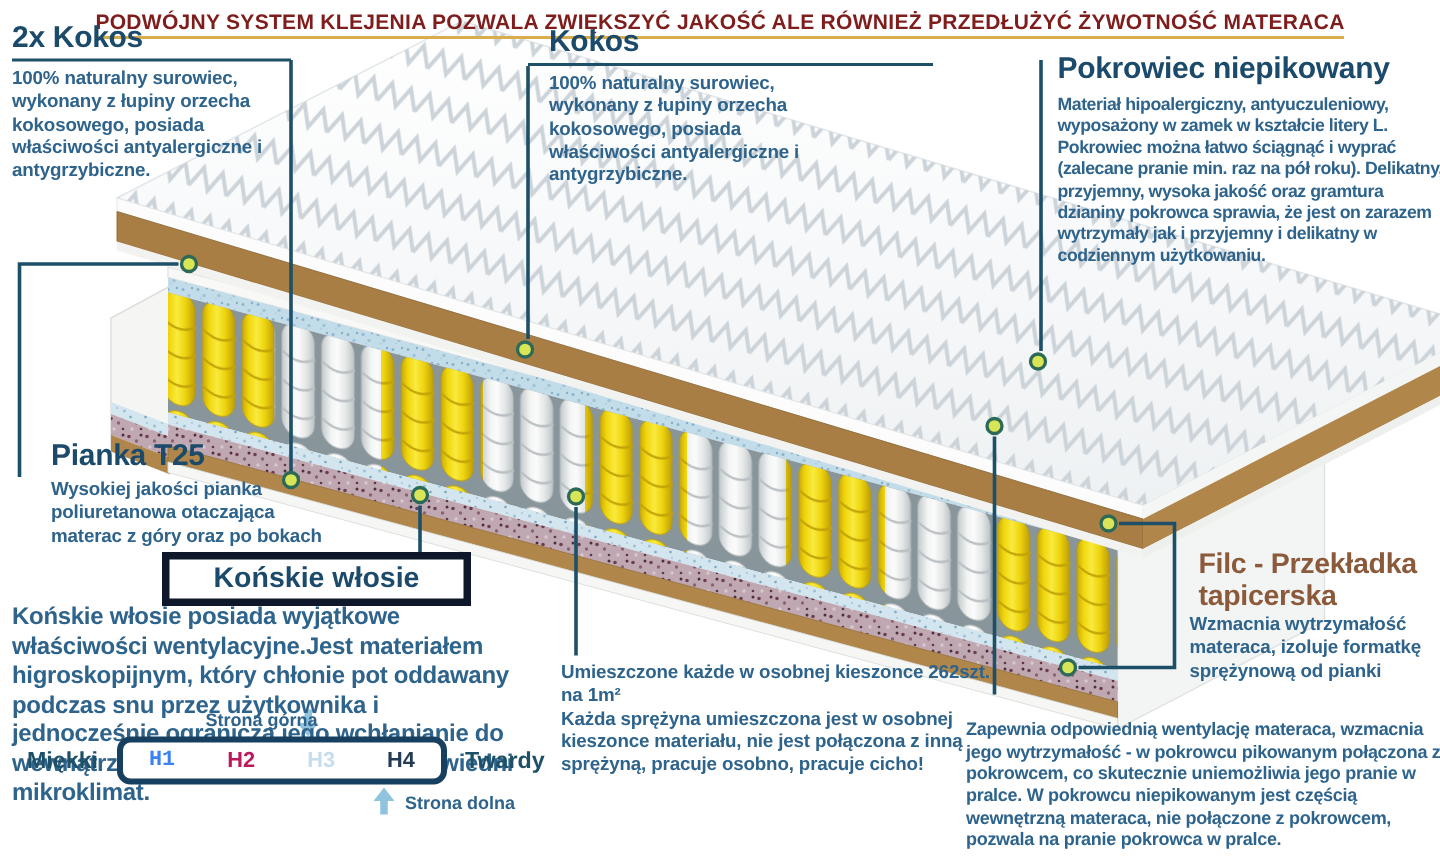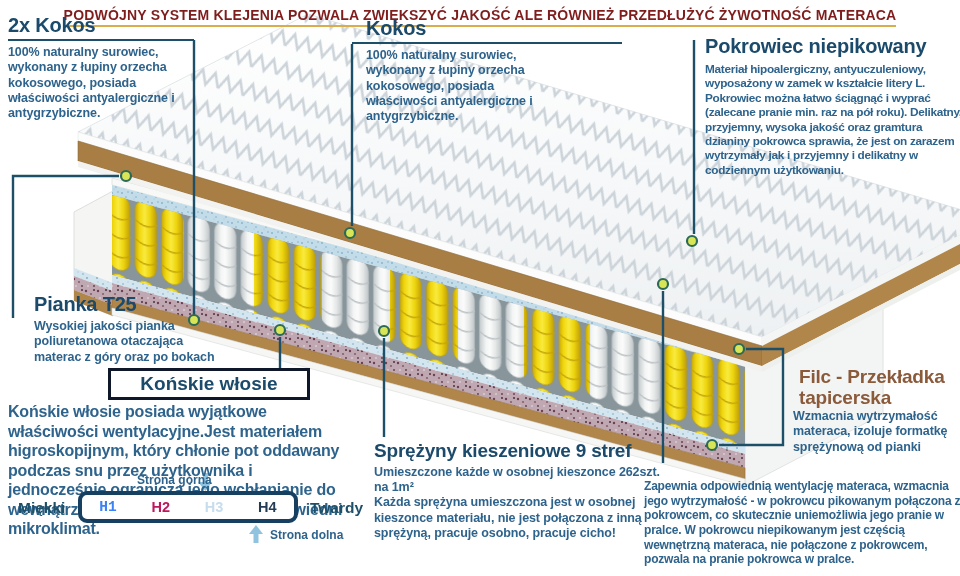--- a/index.html
+++ b/index.html
@@ -9,21 +9,21 @@
   .abs{position:absolute;}
   .title{left:0;right:0;top:6px;text-align:center;}
   .title span{display:inline-block;font:700 14px/1.15 "Liberation Sans",sans-serif;
               color:#7f1d1d;border-bottom:2px solid #d9ac4c;padding-bottom:2px;letter-spacing:.2px;}
   .h1{font:700 20px/1.05 "Liberation Sans",sans-serif;color:#1b4a6b;letter-spacing:-.2px;}
   .body{font:700 12.5px/1.22 "Liberation Sans",sans-serif;color:#2e638c;letter-spacing:-.1px;}
   .sm{font-size:11.8px;letter-spacing:-.3px;}
   .underl{border-bottom:2.5px solid #1d5068;padding-bottom:3px;margin-bottom:4px;}
   .brown{color:#8a5a3b;}
   .blueh{color:#2278ad;}
-  .boxhead{border:3px solid #0f172a;text-align:center;font:700 19px/26px "Liberation Sans",sans-serif;
+  .boxhead{border:5px solid #0f172a;text-align:center;font:700 19px/26px "Liberation Sans",sans-serif;
            color:#1b4a6b;background:#ffffff;}
   .scalebox{border:4px solid #173f5f;border-radius:9px;background:#ffffff;
             display:flex;align-items:center;justify-content:space-around;}
   .scalebox .level{font:700 14.5px/1 "Liberation Sans",sans-serif;}
   .sidelabel{font:700 15.5px/1 "Liberation Sans",sans-serif;color:#1d5068;}
   .note{font:700 12px/1 "Liberation Sans",sans-serif;color:#2e638c;}
 </style>
 </head>
 <body>
 
@@ -195,21 +195,20 @@
       <span class="level" style="color: #3b82f6; font-family: Liberation Mono, monospace;">H1</span>
       <span class="level" style="color: #be185d;">H2</span>
       <span class="level" style="color: rgb(198, 221, 237); text-align: right;">H3</span>
       <span class="level" style="color: rgb(35, 59, 85);">H4</span>
     </div>
   <div class="abs sidelabel" style="left:310px;top:500px;">Twardy</div>
 
   <div class="abs note" style="left:270px;top:529px;">Strona dolna</div>
 
   <div class="abs" style="left:374px;top:441px;width:302px;">
-    <div class="h1" style="font-size:19px;margin-bottom:4px;">Sprężyny kieszeniowe 9 stref</div>
     <div class="body" style="width:300px;">Umieszczone każde w osobnej kieszonce 262szt. na 1m²</div>
     <div class="body" style="width:300px;">Każda sprężyna umieszczona jest w osobnej kieszonce materiału, nie jest połączona z inną sprężyną, pracuje osobno, pracuje cicho!</div>
   </div>
 
   <div class="abs" style="left:799px;top:367px;width:165px;">
     <div class="h1 brown" style="font-size:19px;line-height:1.1;">Filc - Przekładka tapicerska</div>
   </div>
   <div class="abs body" style="left:793px;top:409px;width:172px;">Wzmacnia wytrzymałość materaca, izoluje formatkę sprężynową od pianki</div>
 
   <div class="abs body" style="left:644px;top:479px;width:324px;font-size:12px;letter-spacing:-.2px;">Zapewnia odpowiednią wentylację materaca, wzmacnia jego wytrzymałość - w pokrowcu pikowanym połączona z pokrowcem, co skutecznie uniemożliwia jego pranie w pralce. W pokrowcu niepikowanym jest częścią wewnętrzną materaca, nie połączone z pokrowcem, pozwala na pranie pokrowca w pralce.</div>

